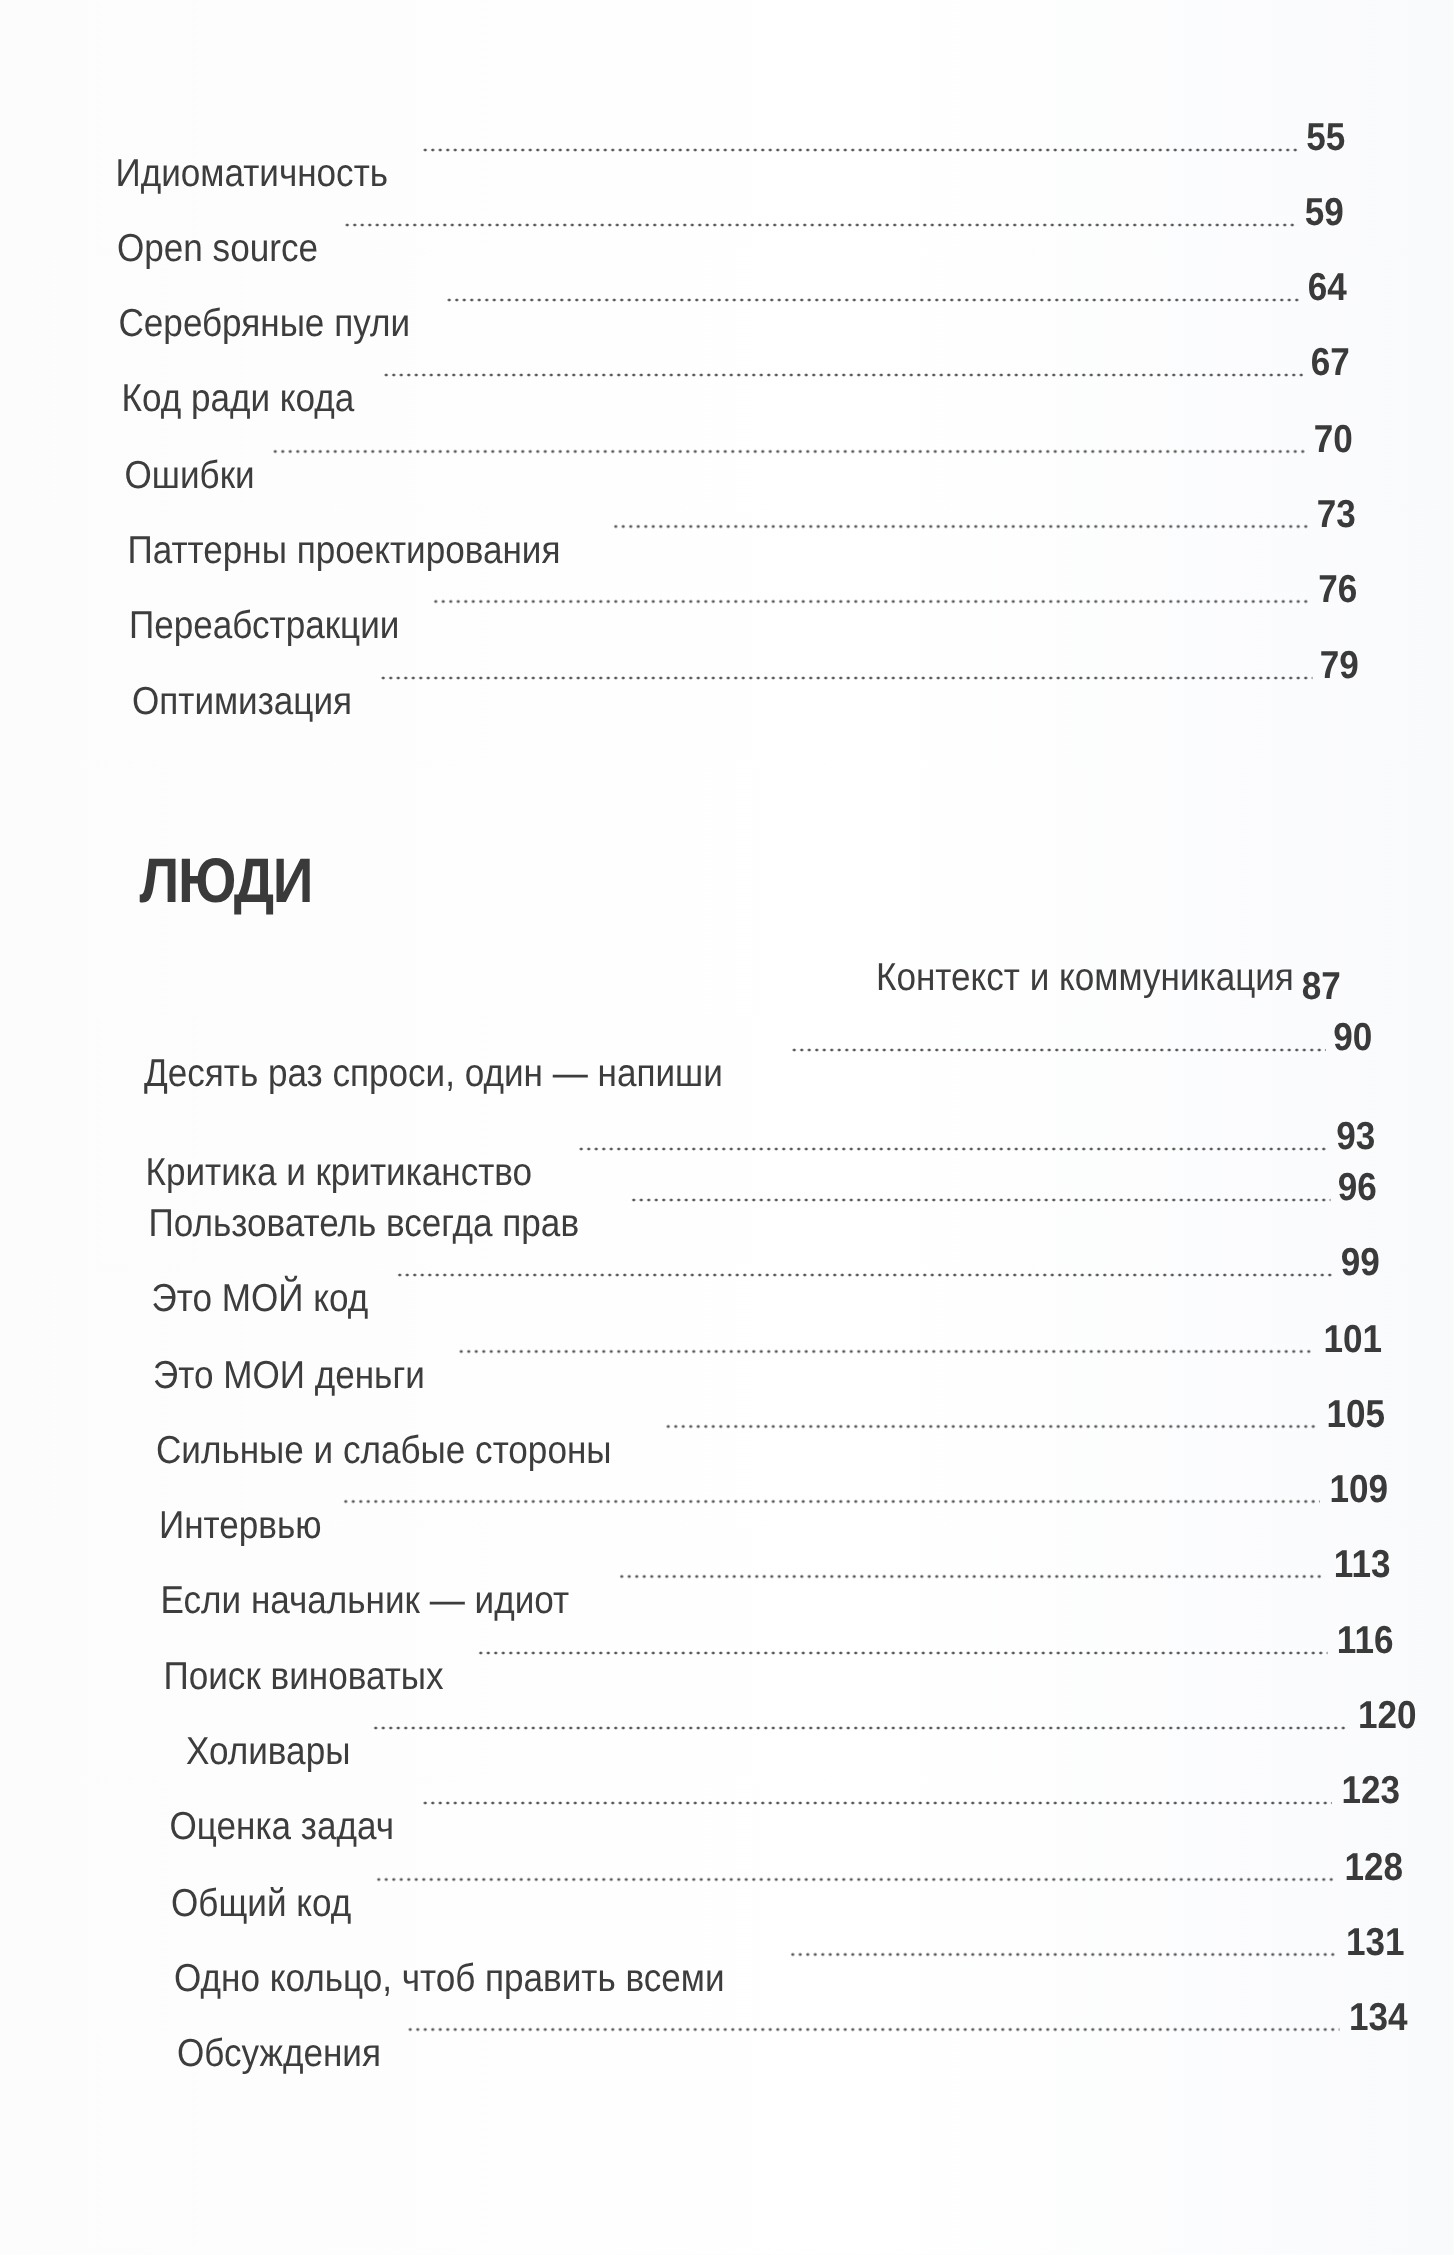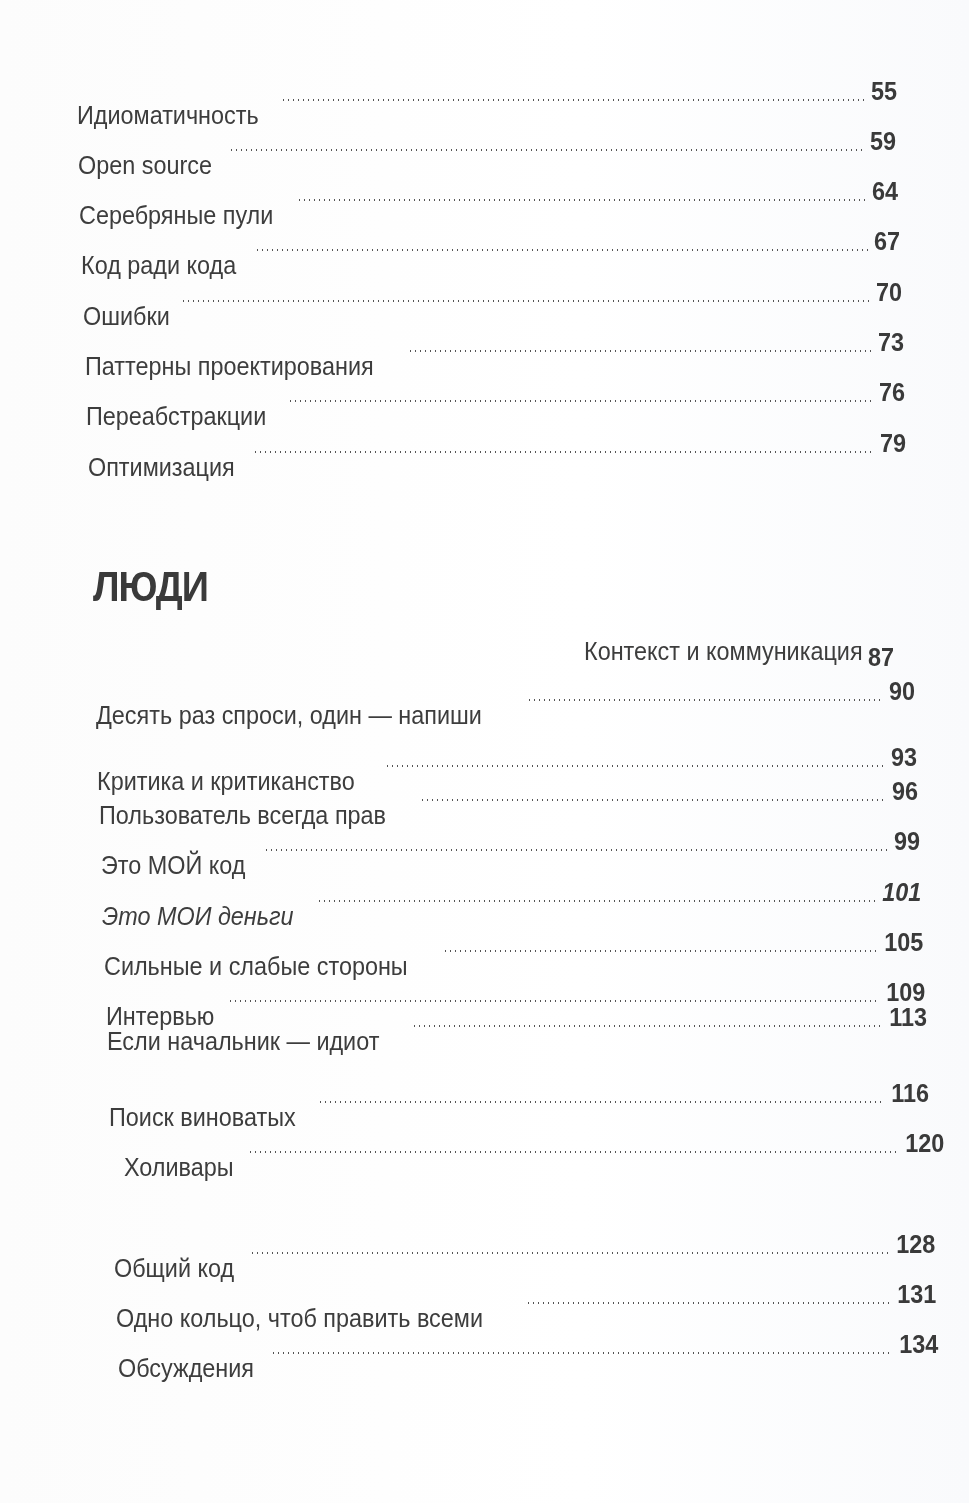--- a/index.html
+++ b/index.html
@@ -137,50 +137,55 @@
   <div class="toc-row" style="left:99px; top:772px; width:819px;">
     <span class="toc-title">Пользователь всегда прав</span>
     <span class="toc-leader"></span>
     <span class="toc-page">96</span>
   </div>
   <div class="toc-row" style="left:101px; top:822px; width:819px;">
     <span class="toc-title">Это МОЙ код</span>
     <span class="toc-leader"></span>
     <span class="toc-page">99</span>
   </div>
-  <div class="toc-row" style="left:102px; top:873px; width:819px;font-style:italic;">
+  <div class="toc-row" style="left:102px; top:873px; width:819px;">
     <span class="toc-title">Это МОИ деньги</span>
     <span class="toc-leader"></span>
     <span class="toc-page">101</span>
   </div>
   <div class="toc-row" style="left:104px; top:923px; width:819px;">
     <span class="toc-title">Сильные и слабые стороны</span>
     <span class="toc-leader"></span>
     <span class="toc-page">105</span>
   </div>
   <div class="toc-row" style="left:106px; top:973px; width:819px;">
     <span class="toc-title">Интервью</span>
     <span class="toc-leader"></span>
     <span class="toc-page">109</span>
   </div>
-  <div class="toc-row" style="left:107px; top:998px; width:820px;">
+  <div class="toc-row" style="left:107px; top:1023px; width:820px;">
     <span class="toc-title">Если начальник — идиот</span>
     <span class="toc-leader"></span>
     <span class="toc-page">113</span>
   </div>
   <div class="toc-row" style="left:109px; top:1074px; width:820px;">
     <span class="toc-title">Поиск виноватых</span>
     <span class="toc-leader"></span>
     <span class="toc-page">116</span>
   </div>
   <div class="toc-row" style="left:111px; top:1124px; width:820px;margin-left:13px;">
     <span class="toc-title">Холивары</span>
     <span class="toc-leader"></span>
     <span class="toc-page">120</span>
   </div>
+  <div class="toc-row" style="left:113px; top:1174px; width:820px;">
+    <span class="toc-title">Оценка задач</span>
+    <span class="toc-leader"></span>
+    <span class="toc-page">123</span>
+  </div>
   <div class="toc-row" style="left:114px; top:1225px; width:821px;">
     <span class="toc-title">Общий код</span>
     <span class="toc-leader"></span>
     <span class="toc-page">128</span>
   </div>
   <div class="toc-row" style="left:116px; top:1275px; width:820px;">
     <span class="toc-title">Одно кольцо, чтоб править всеми</span>
     <span class="toc-leader"></span>
     <span class="toc-page">131</span>
   </div>

